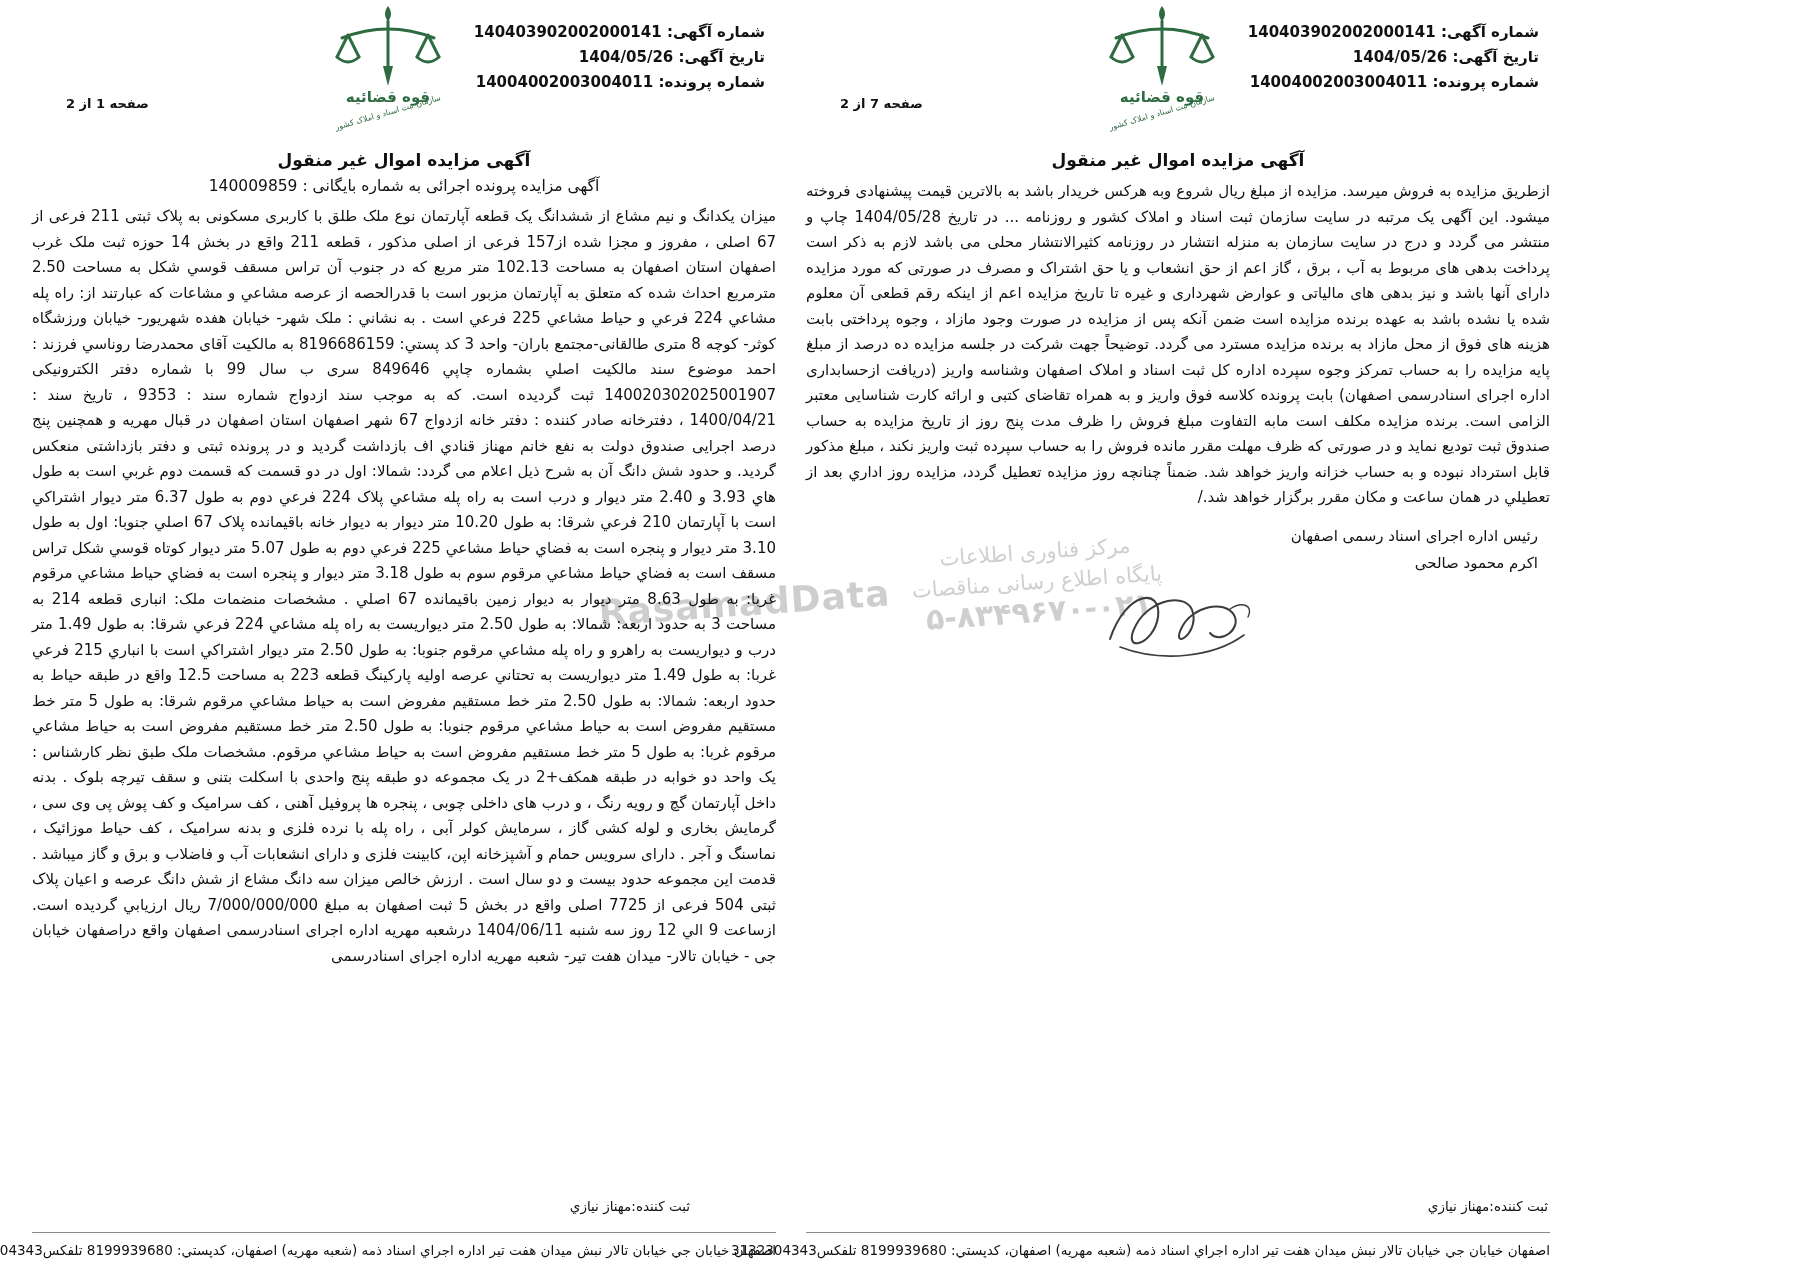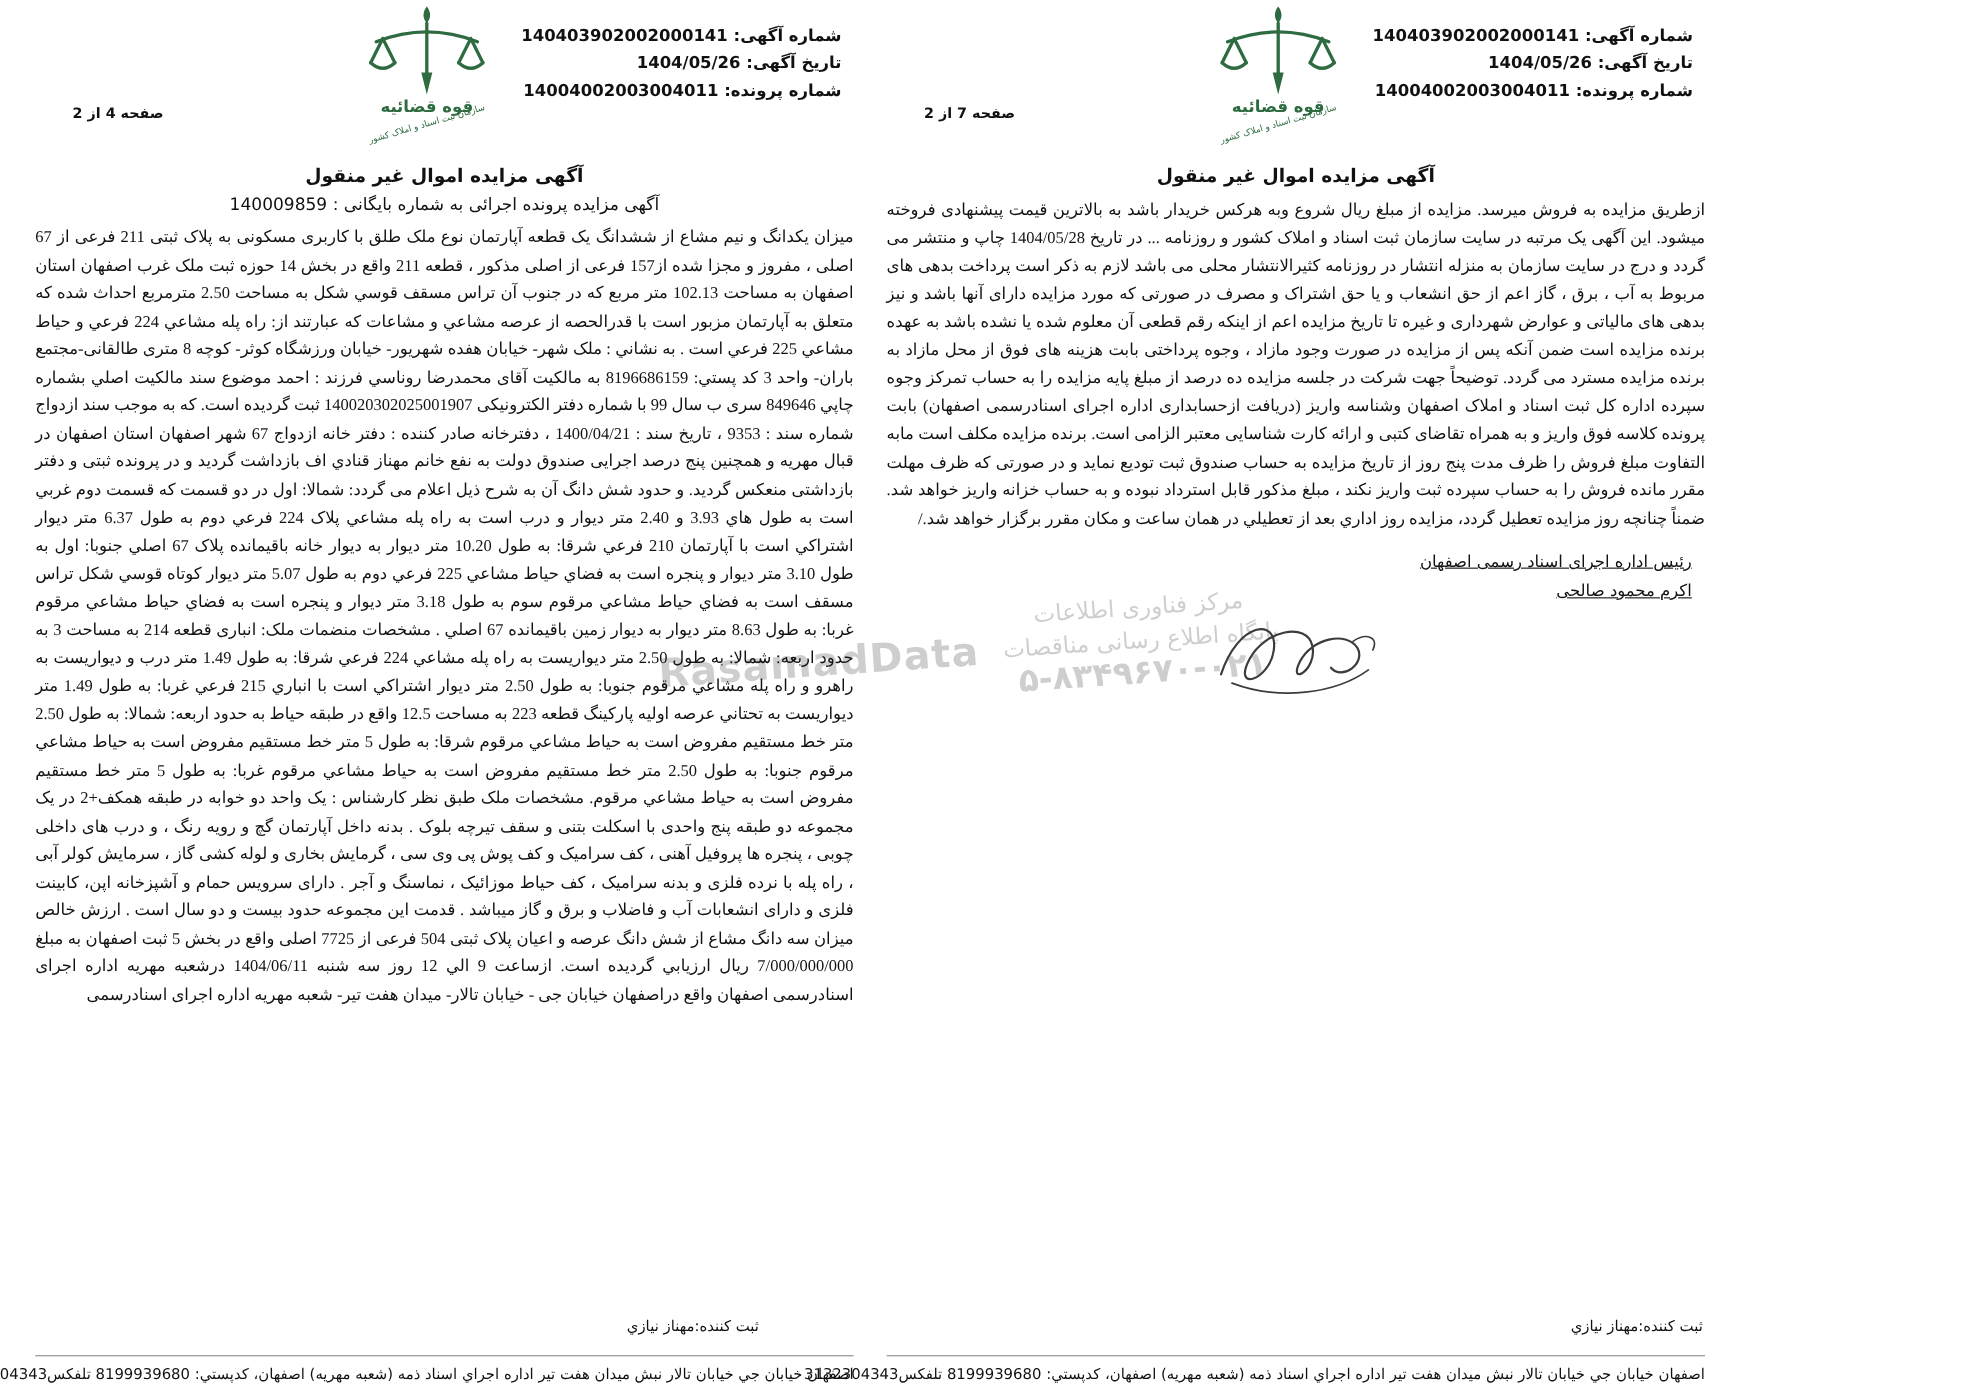--- a/index.html
+++ b/index.html
@@ -21,24 +21,24 @@
   .logo svg { display: block; margin: 0 auto; }
   .logo-cap1 { font-size: 15px; font-weight: bold; margin-top: -2px; }
   .logo-cap2 { font-size: 8px; transform: rotate(-16deg); margin-top: 2px; white-space: nowrap; }
   .page-label { position: absolute; top: 96px; left: 48px; font-size: 13px; font-weight: bold; direction: rtl; }
 
   
   .content { padding: 0 14px; }
   .title { text-align: center; font-weight: bold; font-size: 17px; margin-top: 12px; }
   .subtitle { text-align: center; font-size: 15.5px; margin-top: 7px; }
   .body { margin-top: 9px; font-size: 15px; line-height: 25.5px; text-align: justify;
-          text-align-last: right; direction: rtl; font-family: Liberation Serif, serif; }
+          text-align-last: right; direction: rtl; }
 
   .signer { margin-top: 12px; margin-left: 20px; text-align: right; font-size: 15px;
-            line-height: 27px; padding-left: 30px; margin-right: 12px; text-decoration: underline; }
+            line-height: 27px; padding-left: 30px; margin-right: 12px; }
   .sig-wrap { width: 180px; margin: 6px auto 0 auto; }
 
   
   .registrar { position: absolute; bottom: 58px; font-size: 13.5px; direction: rtl; }
   .p1 .registrar { right: 100px; }
   .p2 .registrar { right: 16px; }
   .registrar .lbl { }
   .footer { position: absolute; bottom: 14px; left: 14px; right: 14px; border-top: 1px solid #8a8a8a;
             padding-top: 9px; font-size: 13.5px; text-align: right; direction: rtl; white-space: nowrap; }
 
@@ -80,21 +80,21 @@
             <path d="M23 33 L12 55 M23 33 L34 55"></path>
             <path d="M12 55 Q23 65 34 55"></path>
             <path d="M103 33 L92 55 M103 33 L114 55"></path>
             <path d="M92 55 Q103 65 114 55"></path>
           </g>
           <path d="M58 64 L63 84 L68 64 Z" fill="#2f6b40"></path>
         </svg>
         <div class="logo-cap1">قوه قضائیه</div>
         <div class="logo-cap2">سازمان ثبت اسناد و املاک کشور</div>
       </div>
-      <div class="page-label">صفحه 4 از 2</div>
+      <div class="page-label">صفحه 1 از 2</div>
     </div>
 
     <div class="content">
       <div class="title">آگهی مزایده اموال غیر منقول</div>
       <div class="subtitle">آگهی مزایده پرونده اجرائی به شماره بایگانی : 140009859</div>
       <div class="body">میزان یکدانگ و نیم مشاع از ششدانگ یک قطعه آپارتمان نوع ملک طلق با کاربری مسکونی به پلاک ثبتی 211 فرعی از 67 اصلی ، مفروز و مجزا شده از157 فرعی از اصلی مذکور ، قطعه 211 واقع در بخش 14 حوزه ثبت ملک غرب اصفهان استان اصفهان به مساحت 102.13 متر مربع که در جنوب آن تراس مسقف قوسي شکل به مساحت 2.50 مترمربع احداث شده که متعلق به آپارتمان مزبور است با قدرالحصه از عرصه مشاعي و مشاعات که عبارتند از: راه پله مشاعي 224 فرعي و حیاط مشاعي 225 فرعي است . به نشاني : ملک شهر- خیابان هفده شهریور- خیابان ورزشگاه کوثر- کوچه 8 متری طالقانی-مجتمع باران- واحد 3 کد پستي: 8196686159 به مالکیت آقای محمدرضا روناسي فرزند : احمد موضوع سند مالکیت اصلي بشماره چاپي 849646 سری ب سال 99 با شماره دفتر الکترونیکی 140020302025001907 ثبت گردیده است. که به موجب سند ازدواج شماره سند : 9353 ، تاریخ سند : 1400/04/21 ، دفترخانه صادر کننده : دفتر خانه ازدواج 67 شهر اصفهان استان اصفهان در قبال مهریه و همچنین پنج درصد اجرایی صندوق دولت به نفع خانم مهناز قنادي اف بازداشت گردید و در پرونده ثبتی و دفتر بازداشتی منعکس گردید. و حدود شش دانگ آن به شرح ذیل اعلام می گردد: شمالا: اول در دو قسمت که قسمت دوم غربي است به طول هاي 3.93 و 2.40 متر دیوار و درب است به راه پله مشاعي پلاک 224 فرعي دوم به طول 6.37 متر دیوار اشتراکي است با آپارتمان 210 فرعي شرقا: به طول 10.20 متر دیوار به دیوار خانه باقیمانده پلاک 67 اصلي جنوبا: اول به طول 3.10 متر دیوار و پنجره است به فضاي حیاط مشاعي 225 فرعي دوم به طول 5.07 متر دیوار کوتاه قوسي شکل تراس مسقف است به فضاي حیاط مشاعي مرقوم سوم به طول 3.18 متر دیوار و پنجره است به فضاي حیاط مشاعي مرقوم غربا: به طول 8.63 متر دیوار به دیوار زمین باقیمانده 67 اصلي . مشخصات منضمات ملک: انباری قطعه 214 به مساحت 3 به حدود اربعه: شمالا: به طول 2.50 متر دیواریست به راه پله مشاعي 224 فرعي شرقا: به طول 1.49 متر درب و دیواریست به راهرو و راه پله مشاعي مرقوم جنوبا: به طول 2.50 متر دیوار اشتراکي است با انباري 215 فرعي غربا: به طول 1.49 متر دیواریست به تحتاني عرصه اولیه پارکینگ قطعه 223 به مساحت 12.5 واقع در طبقه حیاط به حدود اربعه: شمالا: به طول 2.50 متر خط مستقیم مفروض است به حیاط مشاعي مرقوم شرقا: به طول 5 متر خط مستقیم مفروض است به حیاط مشاعي مرقوم جنوبا: به طول 2.50 متر خط مستقیم مفروض است به حیاط مشاعي مرقوم غربا: به طول 5 متر خط مستقیم مفروض است به حیاط مشاعي مرقوم. مشخصات ملک طبق نظر کارشناس : یک واحد دو خوابه در طبقه همکف+2 در یک مجموعه دو طبقه پنج واحدی با اسکلت بتنی و سقف تیرچه بلوک . بدنه داخل آپارتمان گچ و رویه رنگ ، و درب های داخلی چوبی ، پنجره ها پروفیل آهنی ، کف سرامیک و کف پوش پی وی سی ، گرمایش بخاری و لوله کشی گاز ، سرمایش کولر آبی ، راه پله با نرده فلزی و بدنه سرامیک ، کف حیاط موزائیک ، نماسنگ و آجر . دارای سرویس حمام و آشپزخانه اپن، کابینت فلزی و دارای انشعابات آب و فاضلاب و برق و گاز میباشد . قدمت این مجموعه حدود بیست و دو سال است . ارزش خالص میزان سه دانگ مشاع از شش دانگ عرصه و اعیان پلاک ثبتی 504 فرعی از 7725 اصلی واقع در بخش 5 ثبت اصفهان به مبلغ 7/000/000/000 ریال ارزیابي گردیده است. ازساعت 9 الي 12 روز سه شنبه 1404/06/11 درشعبه مهریه اداره اجرای اسنادرسمی اصفهان واقع دراصفهان خیابان جی - خیابان تالار- میدان هفت تیر- شعبه مهریه اداره اجرای اسنادرسمی</div>
     </div>
 
     <div class="registrar">
       <span class="lbl">ثبت کننده:</span><span>مهناز نیازي</span>

